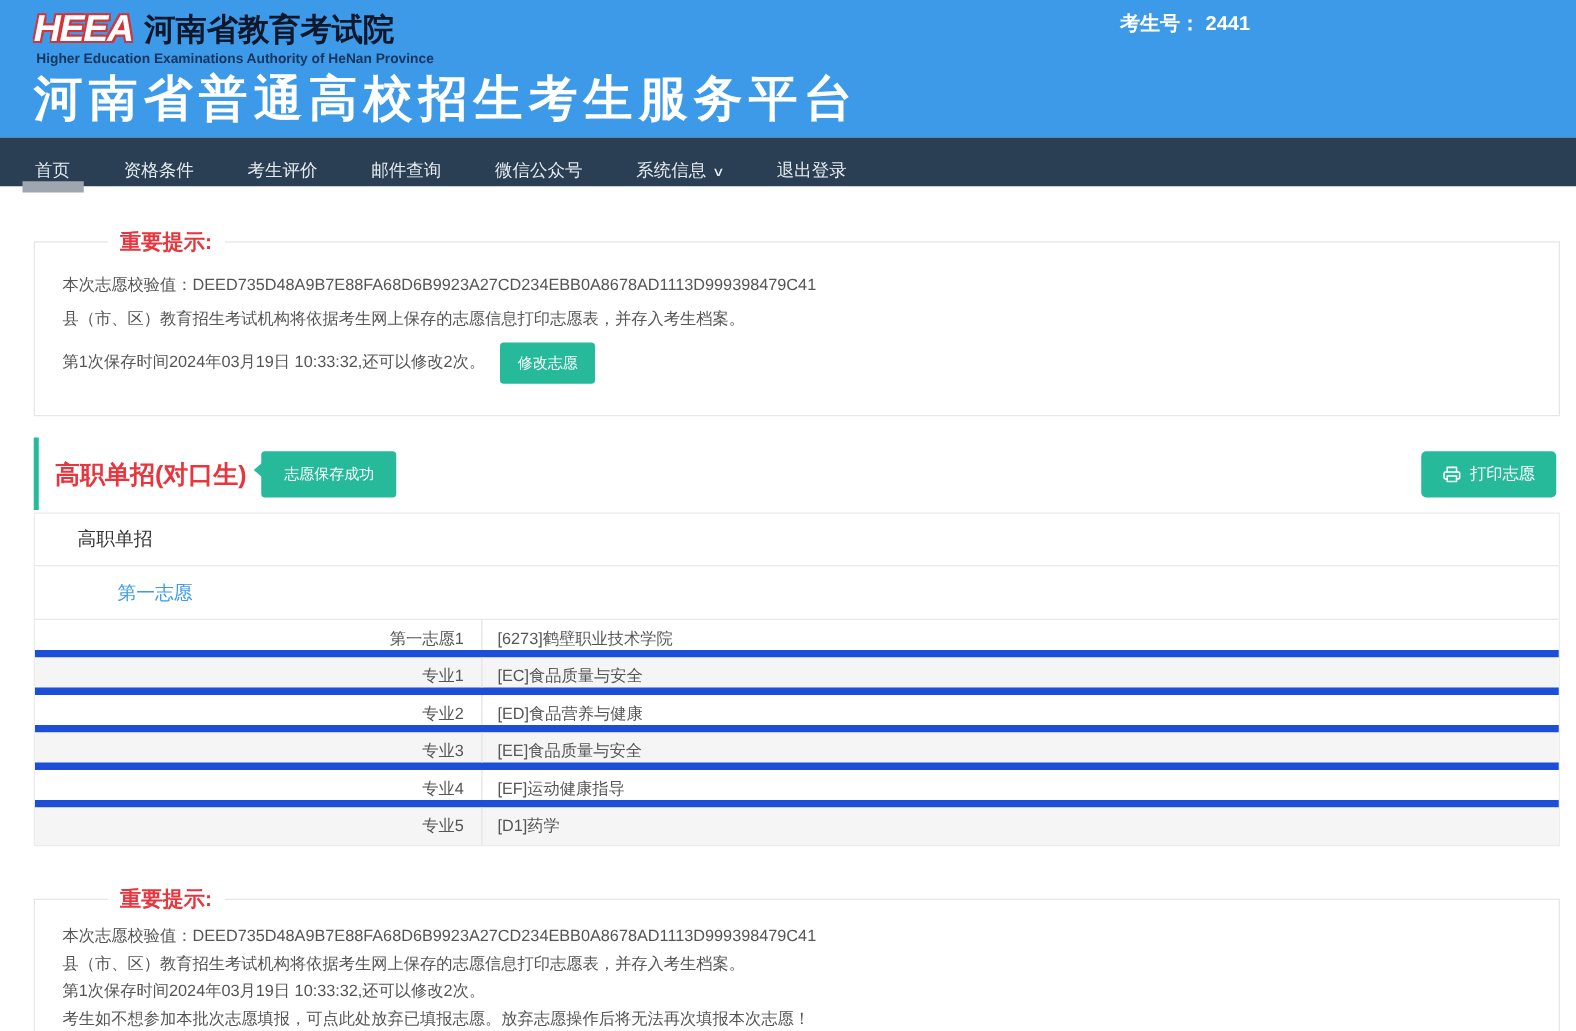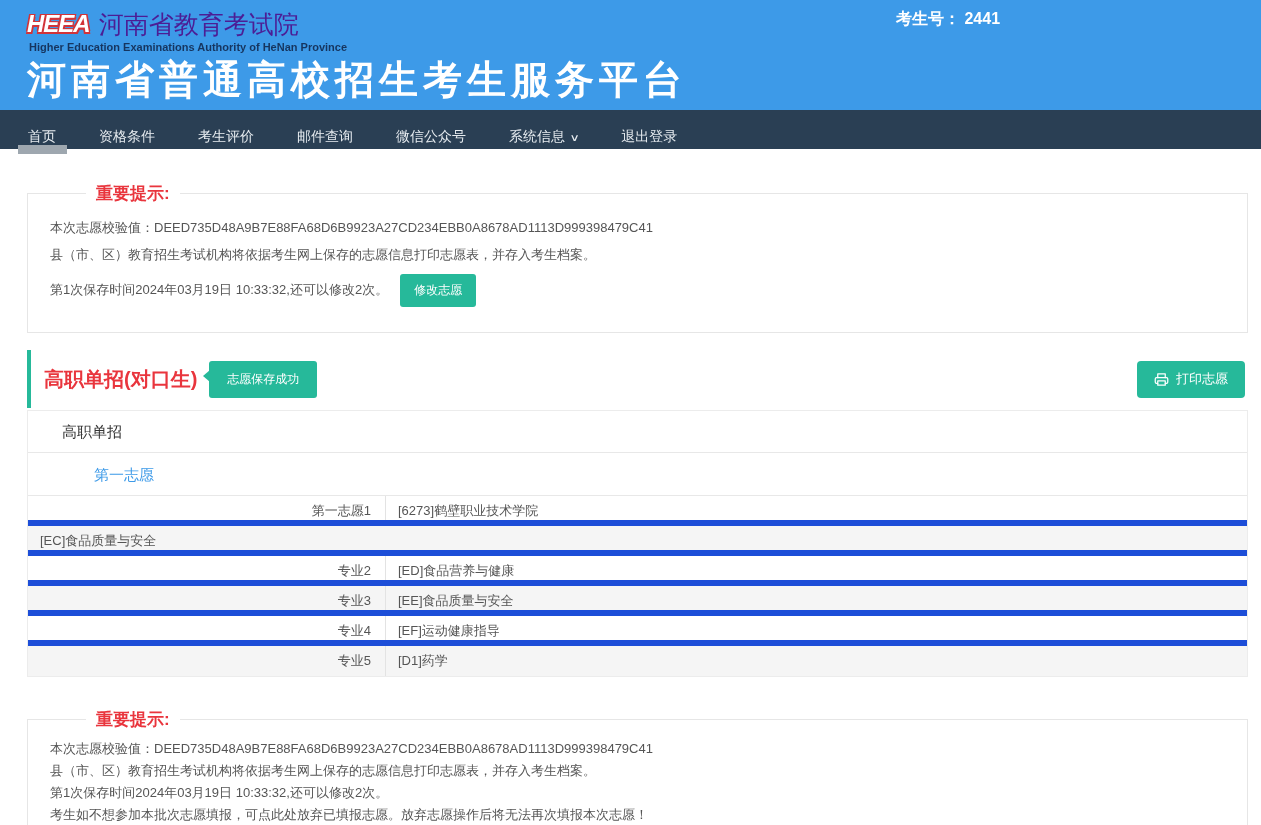--- a/index.html
+++ b/index.html
@@ -17,25 +17,25 @@
   html,body{margin:0;padding:0;}
   body{
     width:1261px;height:825px;overflow:hidden;background:#fff;
     font-family:"Liberation Sans","DejaVu Sans",sans-serif;
     position:relative;
   }
   
   .header{background:var(--header-blue);height:110px;position:relative;padding:8px 0 0 27px;}
   .logo-row{display:flex;align-items:center;gap:9px;height:32px;}
   .heea-logo{
-    font-size:24px;font-weight:900;font-style:italic;color:#fff;letter-spacing:-1px;
+    font-size:30px;font-weight:900;font-style:italic;color:#fff;letter-spacing:-1px;
     text-shadow:-1.5px -1.5px 0 #D23439,1.5px -1.5px 0 #D23439,-1.5px 1.5px 0 #D23439,1.5px 1.5px 0 #D23439;
     line-height:32px;
   }
-  .org-cn{font-size:25px;font-weight:400;color:#4c1d95;line-height:32px;}
+  .org-cn{font-size:25px;font-weight:700;color:#0f172a;line-height:32px;}
   .org-en{font-size:11px;font-weight:700;color:#16355F;margin-top:1px;padding-left:2px;}
   .platform-title{color:#fff;font-size:39px;font-weight:700;letter-spacing:5px;margin-top:4px;line-height:46px;white-space:nowrap;}
   .candidate{position:absolute;top:9px;left:896px;color:#fff;font-weight:700;font-size:16px;white-space:nowrap;}
   
   .navbar{background:var(--nav-dark);height:39px;display:flex;align-items:stretch;padding-left:13px;position:relative;}
   .nav-item{color:#E7ECF0;font-size:14px;padding:0 15px;margin-right:13px;line-height:53px;cursor:pointer;white-space:nowrap;}
   .chev{font-size:10px;margin-left:6px;display:inline-block;transform:scaleX(1.4);}
   .chev::before{content:"\2228";}
   .nav-indicator{position:absolute;left:18px;bottom:-5px;width:49px;height:9px;background:var(--indicator);}
   
@@ -125,20 +125,21 @@
   </div>
 
   <div class="vol-table">
     <div class="tbl-title">高职单招</div>
     <div class="tbl-group">第一志愿</div>
     <div class="trow">
       <div class="lbl">第一志愿1</div>
       <div class="val">[6273]鹤壁职业技术学院</div>
     </div>
     <div class="trow">
+      <div class="lbl">专业1</div>
       <div class="val">[EC]食品质量与安全</div>
     </div>
     <div class="trow">
       <div class="lbl">专业2</div>
       <div class="val">[ED]食品营养与健康</div>
     </div>
     <div class="trow">
       <div class="lbl">专业3</div>
       <div class="val">[EE]食品质量与安全</div>
     </div>

